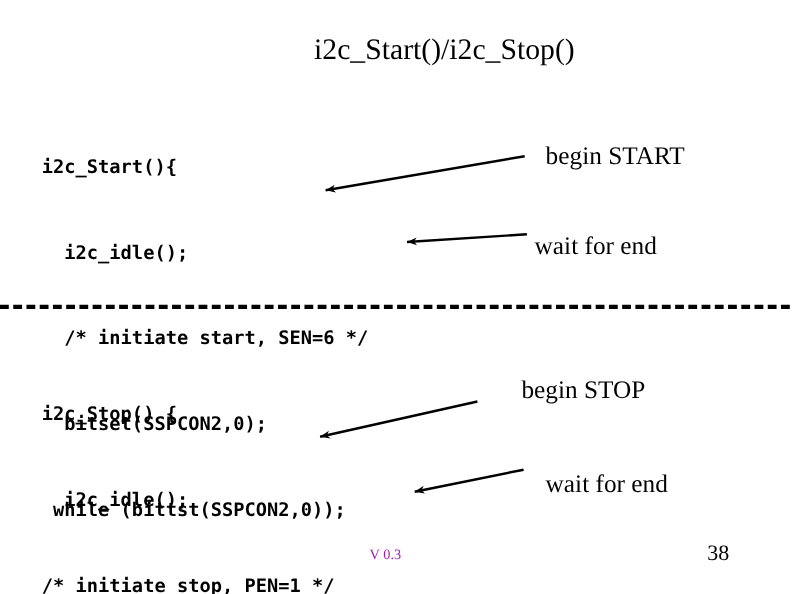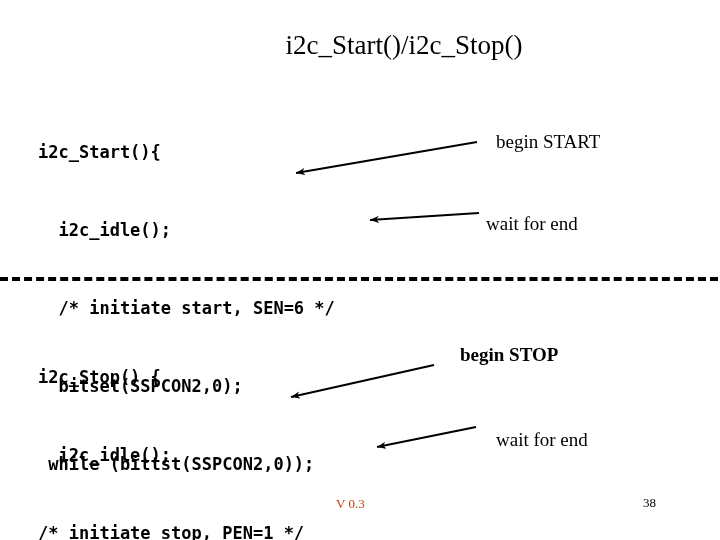--- a/index.html
+++ b/index.html
@@ -54,46 +54,46 @@
     position: absolute;
     left: 0px;
     top: 277px;
     width: 718px;
     height: 0px;
     border-top: 4px dashed #000000;
   }
   .annotation {
     position: absolute;
     font-family: "Liberation Serif", "DejaVu Serif", serif;
-    font-size: 19px;
+    font-size: 23px;
     line-height: 24px;
     color: #000000;
     white-space: pre;
   }
   #ann-begin-start { left: 496px; top: 130px; }
   #ann-wait-end-1  { left: 486px; top: 212px; }
-  #ann-begin-stop  { left: 460px; top: 343px; font-weight: bold; }
+  #ann-begin-stop  { left: 474px; top: 343px; }
   #ann-wait-end-2  { left: 496px; top: 428px; }
 
   #footer-version {
     position: absolute;
     left: 336px;
     top: 496px;
     font-family: "Liberation Serif", "DejaVu Serif", serif;
     font-size: 13px;
     line-height: 16px;
-    color: #c2410c;
+    color: #a21caf;
     white-space: pre;
   }
   #footer-page {
     position: absolute;
     left: 643px;
     top: 494px;
     font-family: "Liberation Serif", "DejaVu Serif", serif;
-    font-size: 13px;
+    font-size: 20px;
     line-height: 18px;
     color: #000000;
     white-space: pre;
   }
   #arrow-layer {
     position: absolute;
     left: 0;
     top: 0;
     width: 720px;
     height: 540px;

